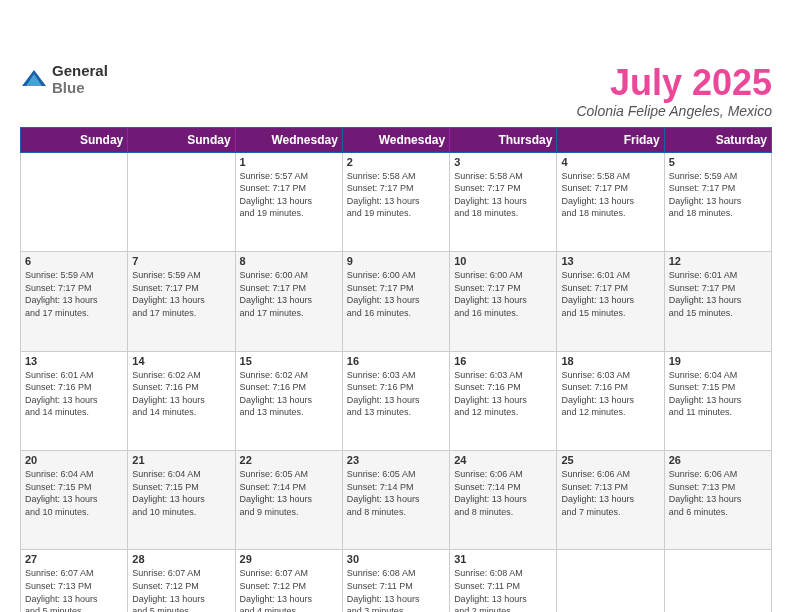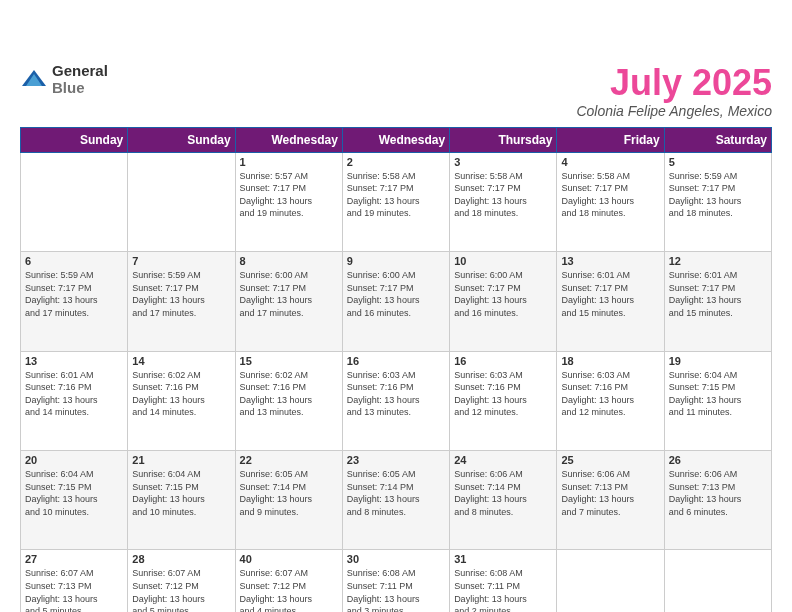--- a/index.html
+++ b/index.html
@@ -353,21 +353,21 @@
 and 5 minutes.</div>
           </td>
           <td>
             <span class="day-num">28</span>
             <div class="day-info" style="white-space: pre-line;">Sunrise: 6:07 AM
 Sunset: 7:12 PM
 Daylight: 13 hours
 and 5 minutes.</div>
           </td>
           <td>
-            <span class="day-num">40</span>
+            <span class="day-num">29</span>
             <div class="day-info" style="white-space: pre-line;">Sunrise: 6:07 AM
 Sunset: 7:12 PM
 Daylight: 13 hours
 and 4 minutes.</div>
           </td>
           <td>
             <span class="day-num">30</span>
             <div class="day-info" style="white-space: pre-line;">Sunrise: 6:08 AM
 Sunset: 7:11 PM
 Daylight: 13 hours

